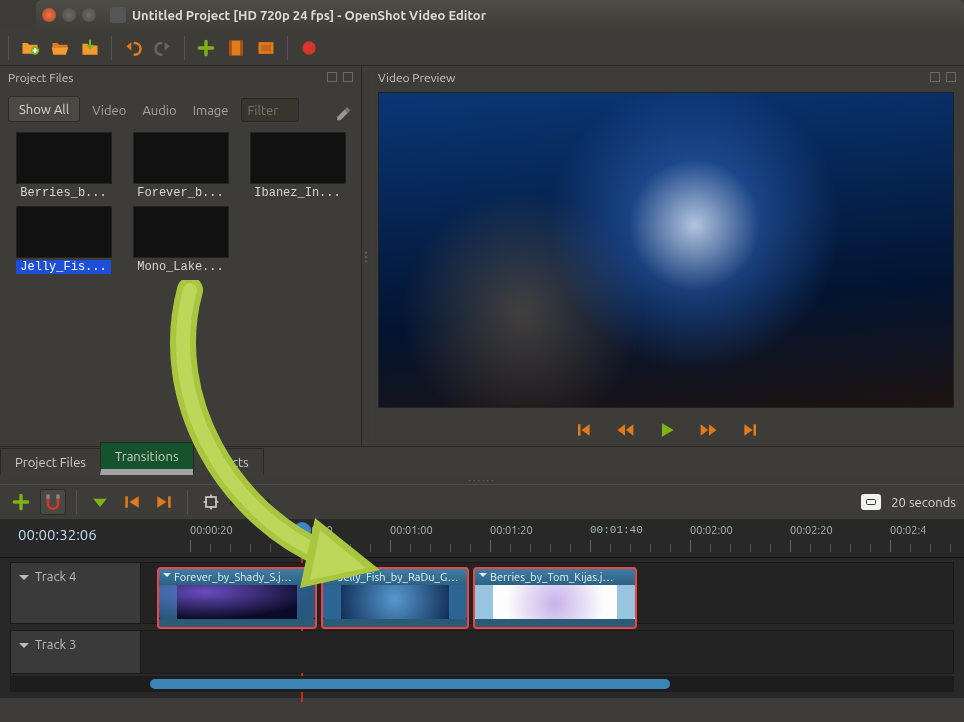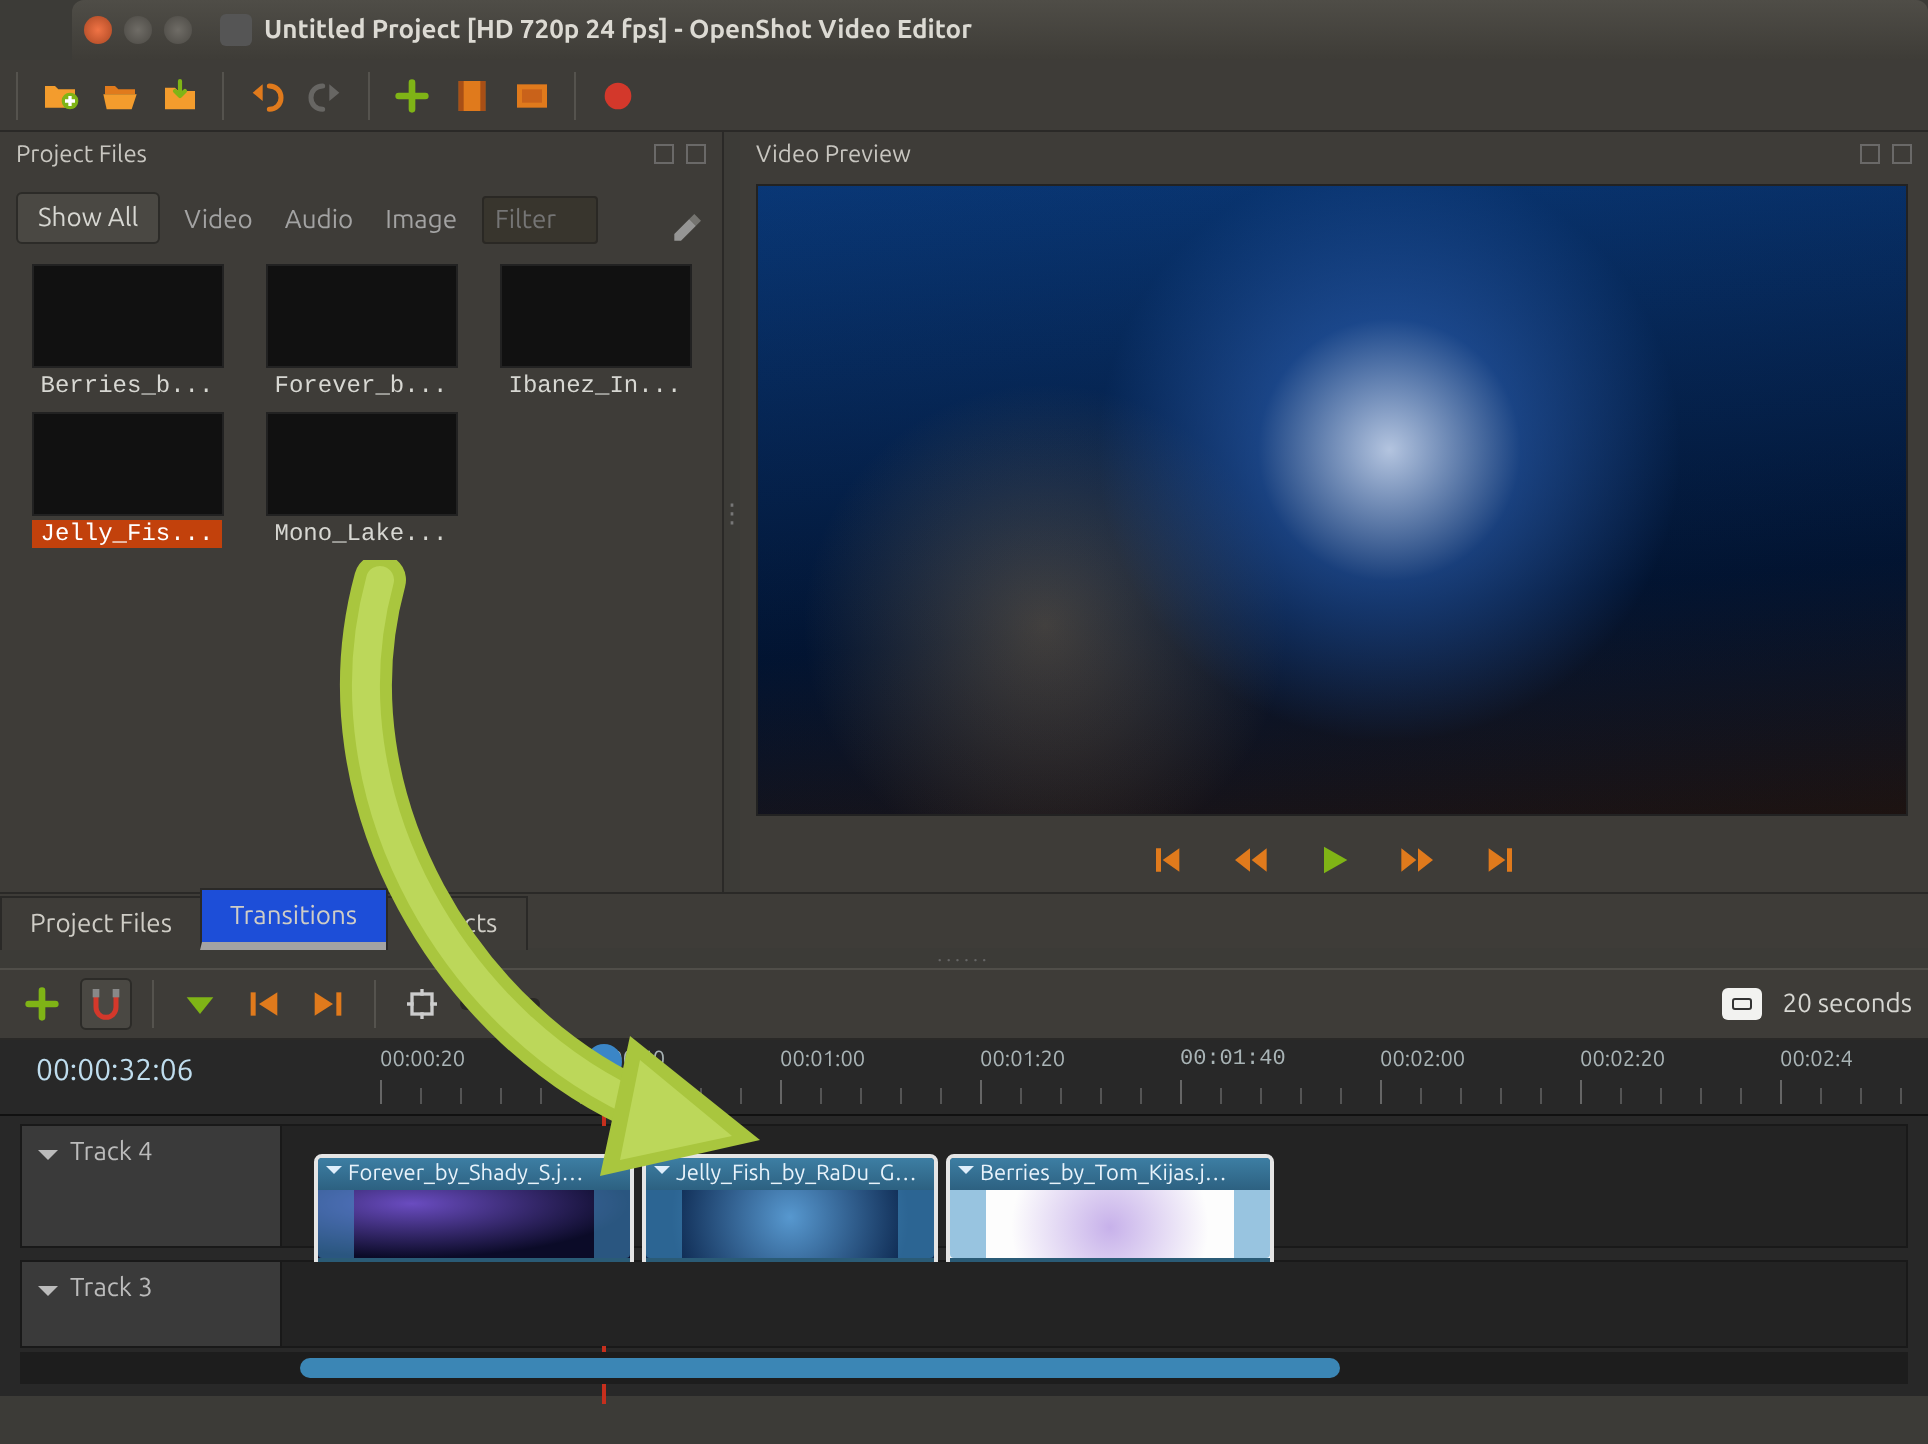--- a/index.html
+++ b/index.html
@@ -36,21 +36,21 @@
 .filter-btn { background:#4a4843; padding:5px 10px; border-radius:3px; font-size:13px; border:1px solid #2c2b28; margin-right:4px; }
 .filter-link { padding:5px 8px; font-size:13px; color:#a3a3a3; cursor:pointer; }
 .filter-input { background:#38352d; border:1px solid #2a2824; color:#aaa; padding:4px 6px; width:58px; font-size:13px; margin-left:4px; border-radius:2px;}
 .brush { margin-left:auto; opacity:.7; }
 
 
 .thumbs { display:grid; grid-template-columns: repeat(3, 1fr); gap:6px; padding:6px 8px; }
 .thumb { display:flex; flex-direction:column; align-items:center; }
 .thumb .img { width:96px; height:52px; border:1px solid #222; background:#111; }
 .thumb .label { font-size:12px; margin-top:2px; max-width:96px; white-space:nowrap; overflow:hidden; text-overflow:ellipsis; text-align:center;font-family:Liberation Mono, monospace; }
-.thumb.selected .label { background:#c2410c; color:#fff; padding:0 4px; }
+.thumb.selected .label { background:#1d4ed8; color:#fff; padding:0 4px; }
 
 
 .img-berries { background: radial-gradient(circle at 30% 40%, #b7a6e6 0%, #5b4fa0 30%, #eae9f4 80%); }
 .img-foggy { background: linear-gradient(#e9e7e2 60%, #8c887f 100%); }
 .img-forever { background: radial-gradient(ellipse at 30% 20%, #3a2d6f 0%, #0a0820 60%), linear-gradient(#1a2d5f,#050312); background-blend-mode:screen; }
 .img-ibanez { background: conic-gradient(#2b2b2e, #707076, #1a1a1c); }
 .img-jelly { background: radial-gradient(circle at 60% 35%, #6aa6d2 0%, #1a3563 50%, #07162f 100%); }
 .img-mono { background: linear-gradient(#e8bcd2 30%, #6f88b5 55%, #9396a1 100%); }
 
 
@@ -61,21 +61,21 @@
 .preview { flex:1; margin:4px 10px 6px 8px; background:#000; position:relative; border:1px solid #222;}
 .preview .jelly-big { position:absolute; inset:0; background: radial-gradient(circle at 55% 42%, rgba(210,225,250,.85) 0%, rgba(40,90,170,.6) 18%, rgba(5,30,80,.1) 40%), radial-gradient(circle at 25% 70%, rgba(180,140,80,.4) 0%, rgba(0,0,0,0) 25%), linear-gradient(175deg,#0a3a7a,#02132e 65%,#20120a); }
 .transport { height:32px; display:flex; align-items:center; justify-content:center; gap:22px; }
 .transport svg { width:20px; height:20px; }
 .play-icon { fill:#7fb416; }
 .trans-icon { fill:#e07a1c; }
 
 
 .bottom-tabs { height:28px; display:flex; align-items:flex-end; background:#3e3c38; border-top:1px solid #2a2927;}
 .tab { padding:6px 14px; font-size:13px; background:#3e3c38; color:#cfcdc6; border:1px solid #2a2927; border-bottom:none; margin-right:-1px; position:relative; top:1px;}
-.tab.active { background:#1d4ed8; border-bottom:4px solid #a3a3a3; }
+.tab.active { background:#14532d; border-bottom:6px solid #a3a3a3; }
 
 
 .tl-toolbar { height:36px; display:flex; align-items:center; padding:0 8px; gap:6px; background:#3e3c38; border-top:1px solid #504e49; border-bottom:1px solid #2a2927;}
 .tl-toolbar .right { margin-left:auto; display:flex; align-items:center; gap:10px;}
 .zoom-chip { background:#f2f2f0; color:#222; padding:2px 4px; border-radius:3px; display:flex; align-items:center;}
 .zoom-chip svg { width:12px; height:12px; }
 .tl-slider { width:40px; height:6px; background:#2a2926; border-radius:3px; position:relative;}
 .tl-slider .knob{ position:absolute; left:6px; top:-3px; width:12px; height:12px; border-radius:3px; background:#bdbcb7; border:1px solid #7a7872;}
 
 
@@ -90,21 +90,21 @@
 .playhead .marker { width:18px; height:18px; background:#3b86c7; border-radius:50% 50% 50% 50%; transform: translateX(-9px); position:relative;}
 .playhead .marker::before{content:"";position:absolute;left:4px;top:14px;border:5px solid transparent;border-top-color:#3b86c7;}
 .playhead .line { position:absolute; left:0; top:20px; width:2px; height:160px; background:#c62f1d; transform:translateX(-1px);}
 
 .track { display:flex; border:1px solid #191919; background:#2e2e2e; }
 .track + .track { margin-top:6px; }
 .track-head { width:130px; background:#3a3a3a; border-right:1px solid #191919; padding:6px 8px; display:flex; align-items:flex-start; gap:6px;}
 .track-head .drop { width:0;height:0;border:5px solid transparent;border-top-color:#bbb; margin-top:6px;}
 .track-lane { flex:1; position:relative; height:60px; background:#232323;}
 
-.clip { position:absolute; top:14px; height:62px; border:2px solid #e5e5e5; border-radius:4px; background:#2a5b76; overflow:hidden;}
+.clip { position:absolute; top:4px; height:62px; border:2px solid #ef4444; border-radius:4px; background:#2a5b76; overflow:hidden;}
 .clip .chead { height:16px; background:linear-gradient(#3d7ea3,#2d6181); font-size:11px; color:#e8f3fb; padding:0 4px; display:flex; align-items:center; gap:3px; white-space:nowrap;}
 .clip .chead .cd { width:0;height:0;border:4px solid transparent;border-top-color:#dfeefb; }
 .clip .cthumb { height:34px; margin:0; }
 .clip .fade { position:absolute; top:16px; width:18px; height:34px; background:rgba(70,150,200,.55);}
 .clip .fade.left{left:0;border-radius:0 0 0 2px;}
 .clip .fade.right{right:0;border-radius:0 0 2px 0;}
 
 
 .ct-forever { background: radial-gradient(ellipse at 30% 20%, #6a4cc0 0%, #0b0b28 70%);}
 .ct-jelly { background: radial-gradient(circle at 50% 40%, #5798cf, #0e2a52 80%);}

